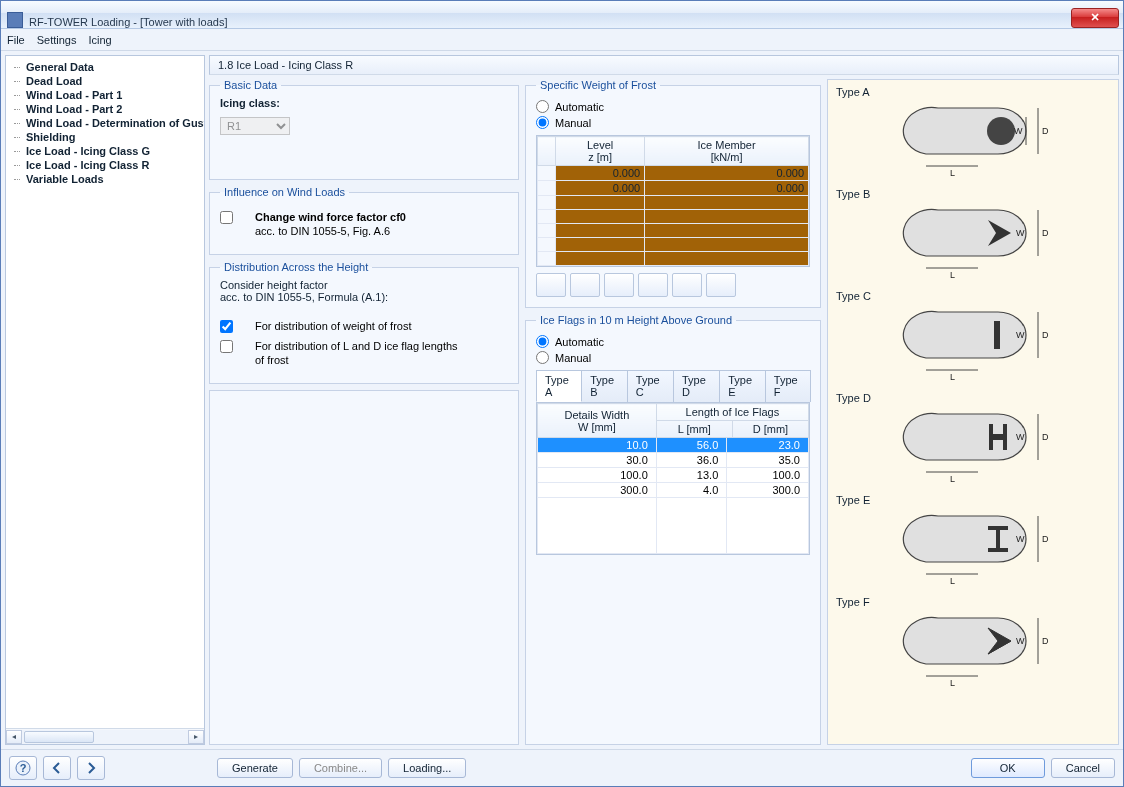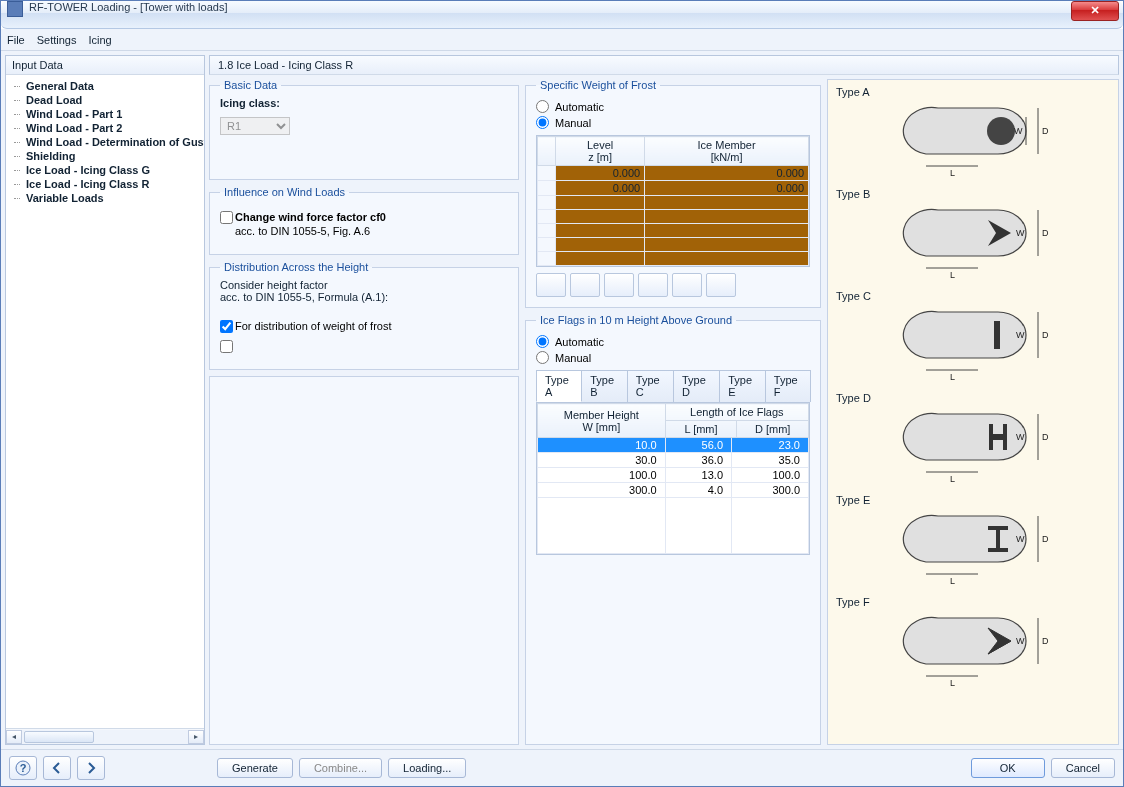--- a/index.html
+++ b/index.html
@@ -1,20 +1,20 @@
 <!DOCTYPE html>
 <html><head>
 <meta charset="utf-8">
 <style>
 * { box-sizing: border-box; margin: 0; padding: 0; font-family: Tahoma, "Segoe UI", sans-serif; font-size: 11px; }
 body { background: #fff; }
 
 
 .window { width: 1124px; height: 787px; border: 1px solid #5a7db8; display: flex; flex-direction: column; }
-.titlebar { height: 28px; background: linear-gradient(#f7fbff,#e4edf9 45%,#d2e0f4 46%,#e8f1fc); display: flex; align-items: flex-start; padding: 0 0 0 6px; border-bottom: 1px solid #b4c8e4; border-radius: 6px; }
+.titlebar { height: 28px; background: linear-gradient(#f7fbff,#e4edf9 45%,#d2e0f4 46%,#e8f1fc); display: flex; align-items: flex-end; padding: 0 0 0 6px; border-bottom: 1px solid #b4c8e4; }
 .titlebar .app-icon { width: 16px; height: 16px; margin-right: 6px; background:#5a7db8; border:1px solid #3a5d98; }
 .titlebar .title { color: #26394f; }
 .titlebar .spacer { flex: 1; }
 .closebtn { width: 48px; height: 20px; background: linear-gradient(#f58b8b,#d93a3a 45%,#c61f1f 46%,#e05050); border:1px solid #9a2222; border-radius:3px; color:#fff; text-align:center; line-height:17px; font-weight:bold; margin-right:4px; cursor:pointer; }
 
 .menubar { height: 22px; background:#eef3fb; display:flex; align-items:center; padding:0 6px; gap:12px; border-bottom:1px solid #cfd9e8; }
 .menubar span { color:#123; cursor:default; }
 
 
 .client { flex:1; display:flex; padding:4px; gap:4px; background:#eef3fb; min-height:0; }
@@ -34,21 +34,21 @@
 .col { display:flex; flex-direction:column; gap:6px; }
 .col1 { width:310px; }
 .col2 { width:296px; }
 .col3 { flex:1; }
 
 fieldset { border:1px solid #c6d2e6; background:#f4f8fe; padding:6px 10px 10px 10px; }
 legend { color:#1a4f9c; padding:0 4px; }
 .label { color:#123; }
 .select-wrap { margin-top:8px; }
 select { width:70px; background:#eee; border:1px solid #b0b0b0; padding:1px 2px; color:#666; }
-.chk-row { display:flex; align-items:flex-start; gap:2px; margin:6px 0; }
+.chk-row { display:flex; align-items:flex-start; gap:22px; margin:6px 0; }
 .chk-row input { margin-top:1px; }
 .chk-row .lbltxt { line-height:14px; }
 .bold { font-weight:bold; }
 
 .radio-row { display:flex; align-items:center; gap:6px; margin:3px 0; }
 
 
 .grid { border:1px solid #b8c7de; background:#a16207; font-size:11px; }
 .grid table { width:100%; border-collapse:collapse; }
 .grid th { background:linear-gradient(#fbfdff,#eaf1fb); border:1px solid #d0dae8; padding:2px 4px; font-weight:normal; color:#123; text-align:center; }
@@ -108,21 +108,20 @@
 
   <div class="menubar">
     <span>File</span>
     <span>Settings</span>
     <span>Icing</span>
   </div>
 
   <div class="client">
 
     <div class="sidebar">
-      <div class="tree-hdr">Input Data</div>
       <div class="tree">
         <div class="tree-item">General Data</div>
         <div class="tree-item">Dead Load</div>
         <div class="tree-item">Wind Load - Part 1</div>
         <div class="tree-item">Wind Load - Part 2</div>
         <div class="tree-item">Wind Load - Determination of Gust</div>
         <div class="tree-item">Shielding</div>
         <div class="tree-item">Ice Load - Icing Class G</div>
         <div class="tree-item">Ice Load - Icing Class R</div>
         <div class="tree-item">Variable Loads</div>
@@ -169,20 +168,24 @@
             <legend>Distribution Across the Height</legend>
             <div class="label">Consider height factor</div>
             <div class="label">acc. to DIN 1055-5, Formula (A.1):</div>
             <div style="height:10px"></div>
             <div class="chk-row">
               <input type="checkbox" checked="" style="">
               <div class="lbltxt">For distribution of weight of frost</div>
             </div>
             <div class="chk-row">
               <input type="checkbox" style="">
+              <div class="lbltxt">
+                <span>For distribution of L and D ice flag lengths</span><br>
+                <span>of frost</span>
+              </div>
             </div>
           </fieldset>
 
           <fieldset class="filler-fieldset"></fieldset>
         </div>
 
         <div class="col col2">
 
           <fieldset>
             <legend>Specific Weight of Frost</legend>
@@ -300,21 +303,21 @@
                 <div class="tab">Type B</div>
                 <div class="tab">Type C</div>
                 <div class="tab">Type D</div>
                 <div class="tab">Type E</div>
                 <div class="tab">Type F</div>
               </div>
               <div class="tab-body">
                 <table>
                   <thead>
                     <tr>
-                      <th><span>Member Height</span><br><span>W [mm]</span></th>
+                      <th><span>Details Width</span><br><span>W [mm]</span></th>
                       <th colspan="2" style="padding:0">
                         <div style="border-bottom:1px solid #d0dae8;padding:2px 0">Length of Ice Flags</div>
                         <div style="display:flex">
                           <div style="flex:1;border-right:1px solid #d0dae8;padding:2px 0">L [mm]</div>
                           <div style="flex:1;padding:2px 0">D [mm]</div>
                         </div>
                       </th>
                     </tr>
                   </thead>
                   <tbody>

